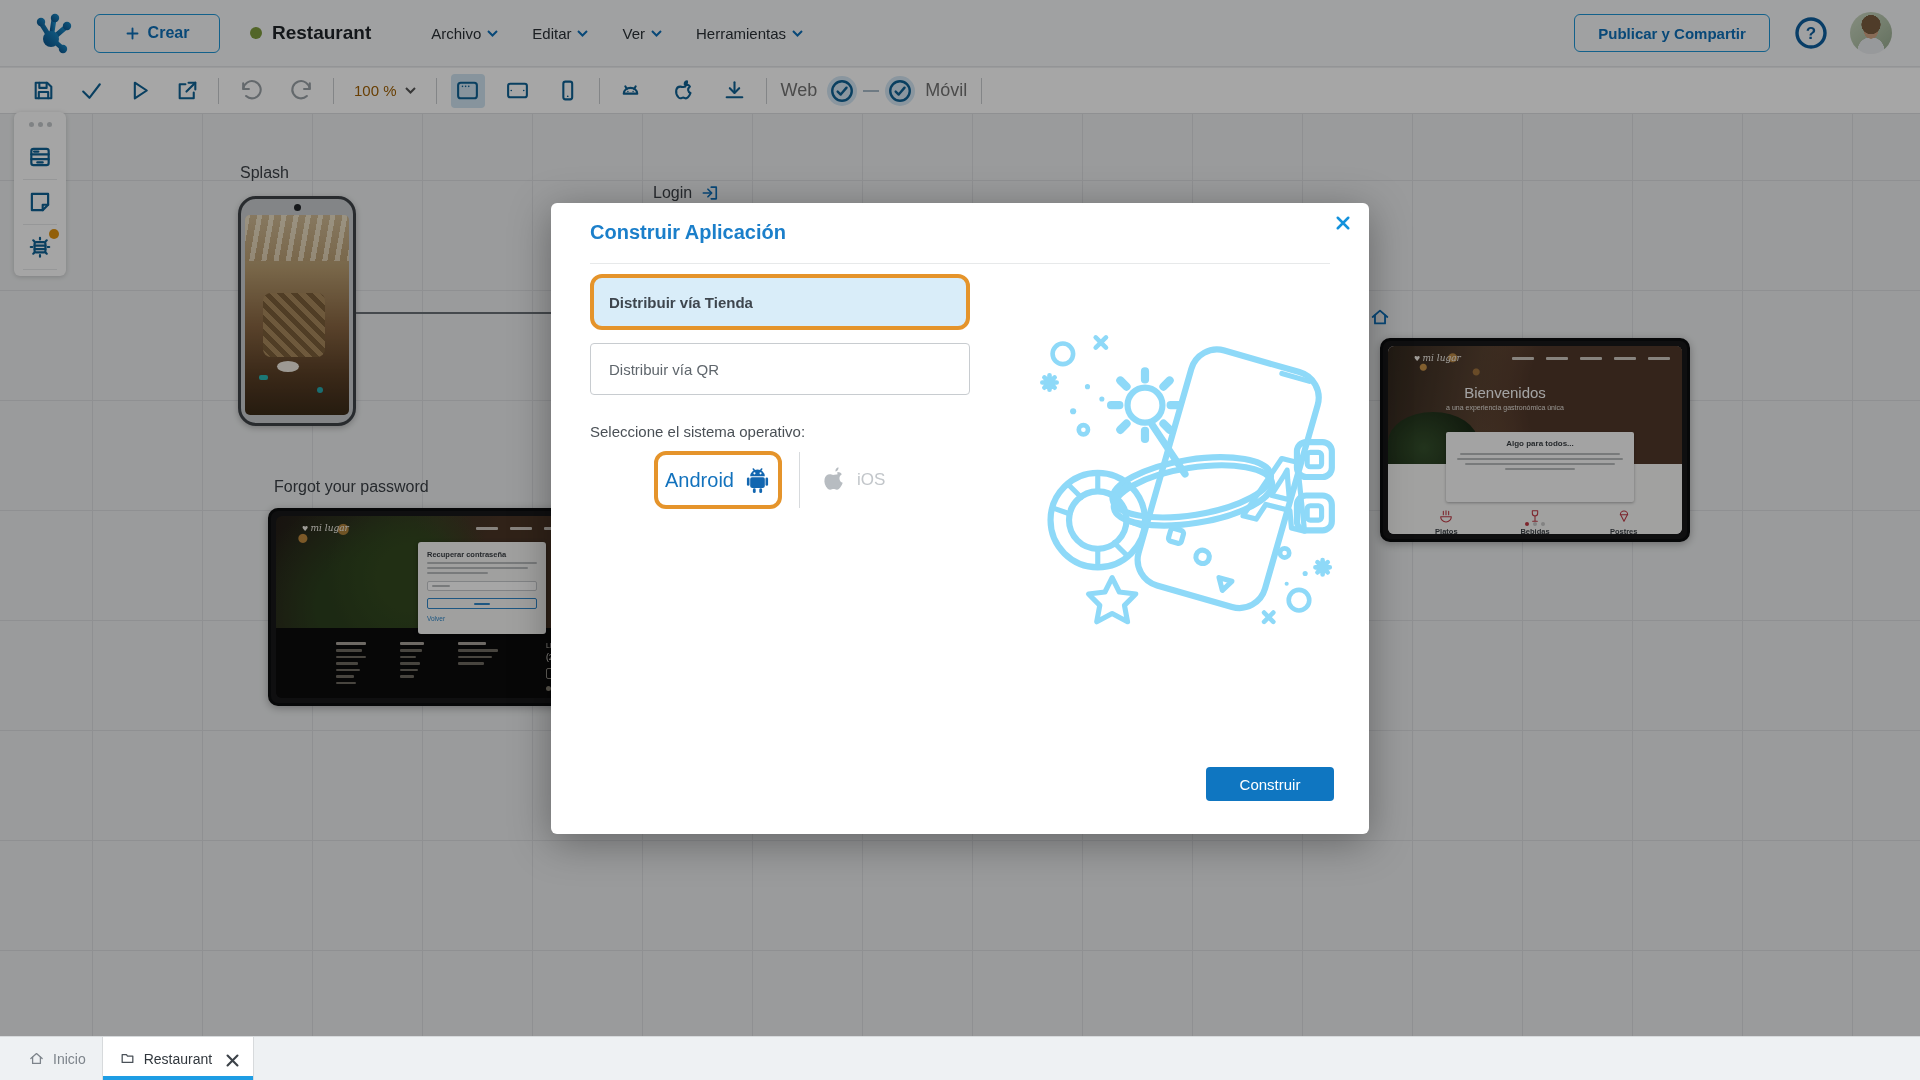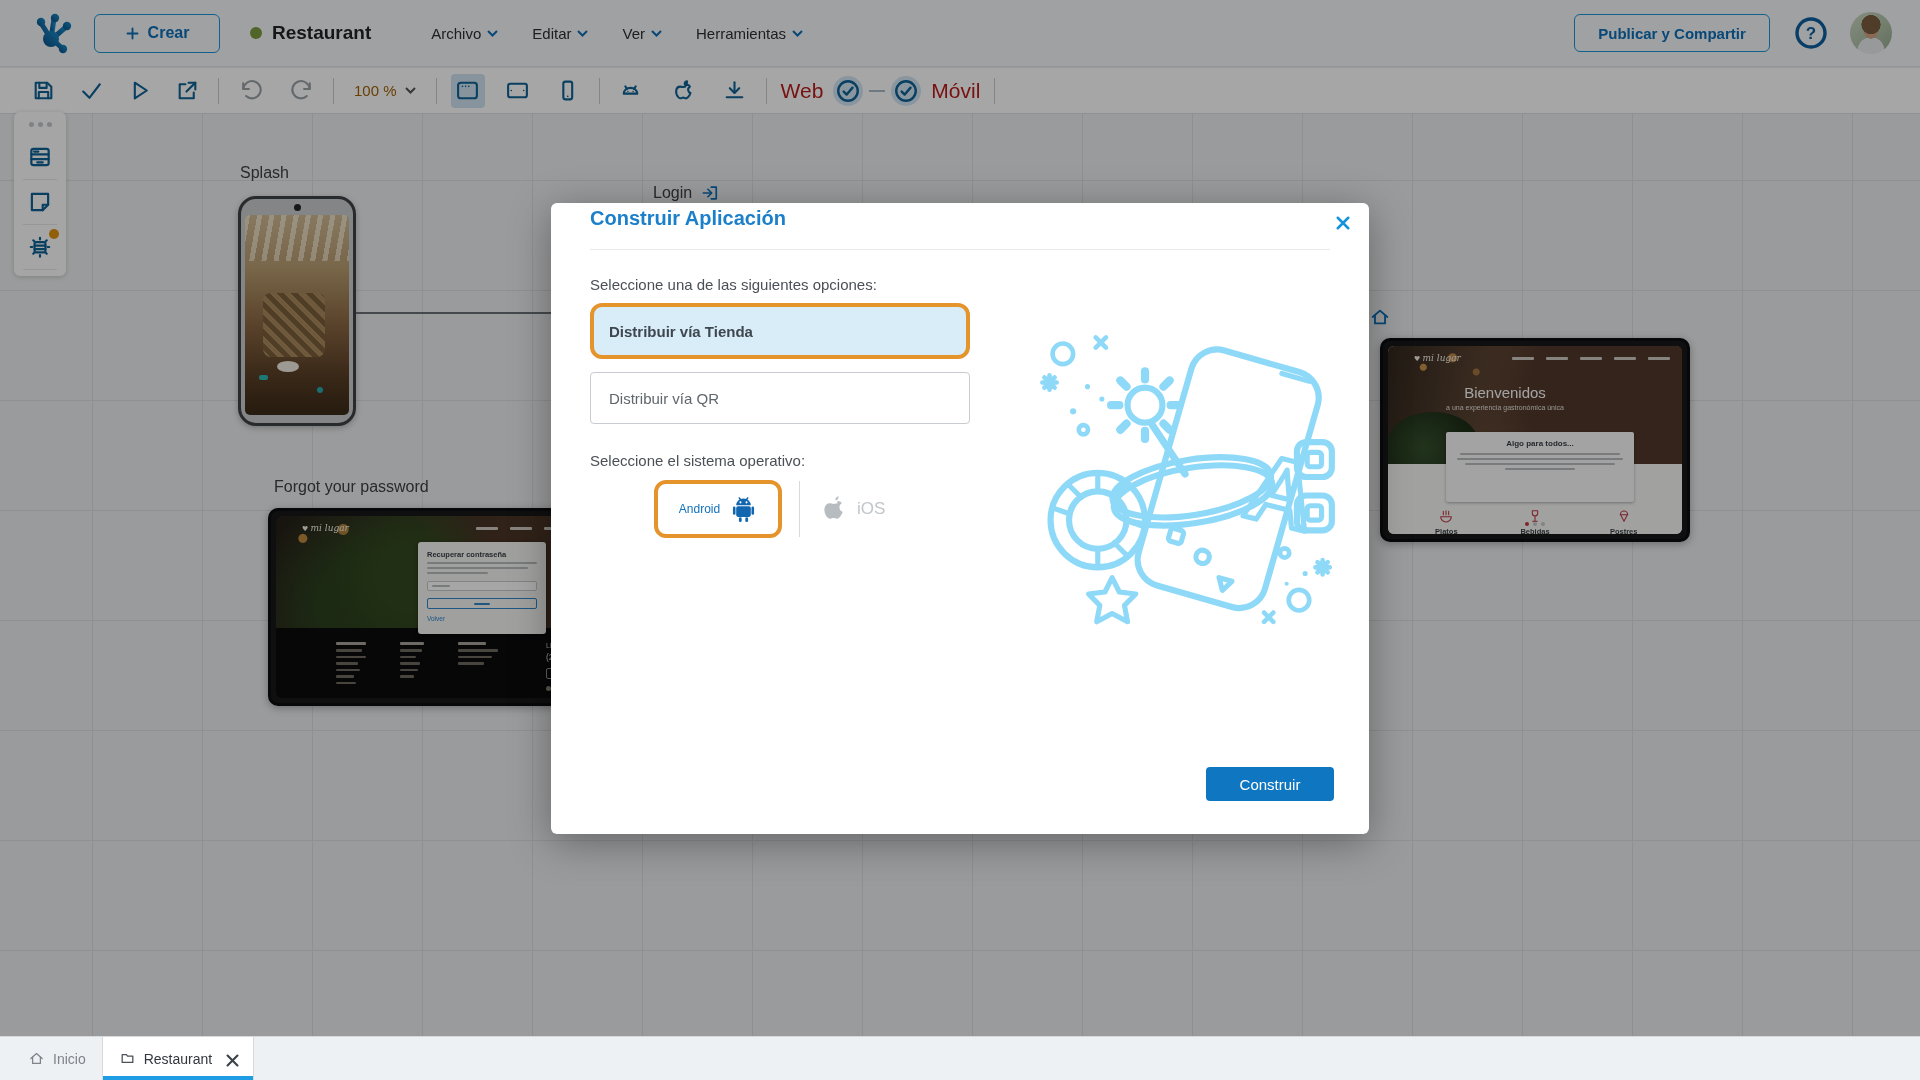--- a/index.html
+++ b/index.html
@@ -36,21 +36,21 @@
            border-bottom:1px solid #dcdee0;display:flex;align-items:center;z-index:1;}
   .tbtn{width:34px;height:34px;display:flex;align-items:center;justify-content:center;
         border-radius:4px;cursor:pointer;flex:0 0 auto;}
   .tbtn svg{width:25px;height:25px;}
   .ic{stroke:#0e6194;stroke-width:2;fill:none;stroke-linecap:round;stroke-linejoin:round;}
   .ic-grey{stroke:#9aa1a7;stroke-width:2;fill:none;stroke-linecap:round;stroke-linejoin:round;}
   .sep{width:1px;height:26px;background:#c9cdd0;margin:0 14px;flex:0 0 auto;}
   .zoomctl{display:flex;align-items:center;gap:8px;font-size:15px;color:#a16207;cursor:pointer;padding:0 6px;}
   .tbtn.active{background:#cfe4f2;}
   .plat{display:flex;align-items:center;gap:8px;}
-  .plat .lbl{font-size:21px;color:#b91c1c;}
+  .plat .lbl{font-size:18px;color:#737373;}
   .ckc{position:relative;width:34px;height:34px;display:flex;align-items:center;justify-content:center;cursor:pointer;}
   .ckc .halo{position:absolute;inset:2px;border-radius:50%;background:#d4e7f4;}
   .ckc svg{position:relative;width:26px;height:26px;}
   .plat .link{width:16px;height:2px;background:#a9bcc9;margin:0 -4px;}
 
   
   .canvas{position:absolute;left:0;top:114px;width:1920px;height:922px;background:#edeff0;
       background-image:linear-gradient(#dcdee1 1px,transparent 1px),
                        linear-gradient(90deg,#dcdee1 1px,transparent 1px);
       background-size:110px 110px;background-position:-18px 66px;z-index:1;}
@@ -142,36 +142,36 @@
   .fright .call{font-size:7px;color:#cfc9c1;}
   .fright .tel{font-size:8.5px;color:#e8e3dc;margin-top:3px;}
   .fright .rbtn{margin-top:6px;width:52px;height:11px;border:1px solid #9a958d;border-radius:2px;display:flex;align-items:center;justify-content:center;}
   .fright .rbtn .bar{width:34px;height:2px;background:#9a958d;}
   .socials{display:flex;gap:5px;margin-top:7px;}
   .socials i{width:5px;height:5px;border-radius:50%;background:#8c8press79;background:#8c8679;}
 
   
   .overlay{position:absolute;left:0;top:0;width:1920px;height:1036px;background:rgba(0,0,0,.35);z-index:10;}
   .modal{position:absolute;left:551px;top:203px;width:818px;height:631px;background:#ffffff;border-radius:6px;
-         box-shadow:0 8px 40px rgba(0,0,0,.35);z-index:20;padding:4px 39px;}
+         box-shadow:0 8px 40px rgba(0,0,0,.35);z-index:20;padding:18px 39px;}
   .m-close{position:absolute;top:11px;right:13px;width:22px;height:22px;cursor:pointer;}
   .m-close svg{width:18px;height:18px;stroke:#1492dc;stroke-width:3.4;stroke-linecap:round;}
   .m-title{font-size:20px;font-weight:bold;color:#1b7fca;}
   .m-div{height:1px;background:#e7e9ea;margin:19px 0 0;}
   .m-instr{margin-top:26px;font-size:15px;color:#4a5056;}
   .opt{width:380px;border-radius:4px;display:flex;align-items:center;cursor:pointer;}
   .opt-qr{margin-top:13px;height:52px;border:1px solid #c8ccd0;background:#fff;padding-left:18px;
           font-size:15px;color:#5f666c;}
   .opt-store{margin-top:10px;height:56px;border:4px solid #e5942b;border-radius:12px;background:#d9edf9;
           padding-left:15px;font-size:15px;font-weight:bold;color:#3e464e;}
   .m-os{margin-top:28px;font-size:15px;color:#4a5056;}
   .os-row{margin-top:11px;margin-left:64px;display:flex;align-items:center;}
   .os-android{width:128px;height:58px;border:4px solid #e5942b;border-radius:12px;background:#fff;
       display:flex;align-items:center;justify-content:center;gap:10px;cursor:pointer;}
-  .os-android .al{font-size:12px;color:#1272bd;}
+  .os-android .al{font-size:20px;color:#1272bd;}
   .os-android svg{width:27px;height:30px;}
   .os-div{width:1px;height:56px;background:#d7dadd;margin:0 17px;}
   .os-ios{display:flex;align-items:center;gap:9px;cursor:pointer;}
   .os-ios svg{width:31px;height:36px;fill:#b7bcc1;}
   .os-ios .il{font-size:17px;color:#c2c6ca;}
   .illus{position:absolute;left:479px;top:120px;width:308px;height:308px;}
   .build{position:absolute;right:35px;bottom:33px;width:128px;height:34px;background:#0f76c1;border:none;
          border-radius:4px;color:#ffffff;font-size:15px;cursor:pointer;font-family:"Liberation Sans",sans-serif;}
 
   
@@ -656,21 +656,20 @@
   <div class="overlay"></div>
 
   <div class="modal">
     <div class="m-close">
       <svg viewBox="0 0 24 24" fill="none">
           <use href="#i-close"></use>
         </svg>
     </div>
     <div class="m-title">Construir Aplicación</div>
     <div class="m-div"></div>
-    <div class="m-instr">Seleccione una de las siguientes opciones:</div>
 
     <div class="opt opt-store">
       <span>Distribuir vía Tienda</span>
     </div>
     <div class="opt opt-qr">
       <span>Distribuir vía QR</span>
     </div>
 
     <div class="m-os">Seleccione el sistema operativo:</div>
     <div class="os-row">

